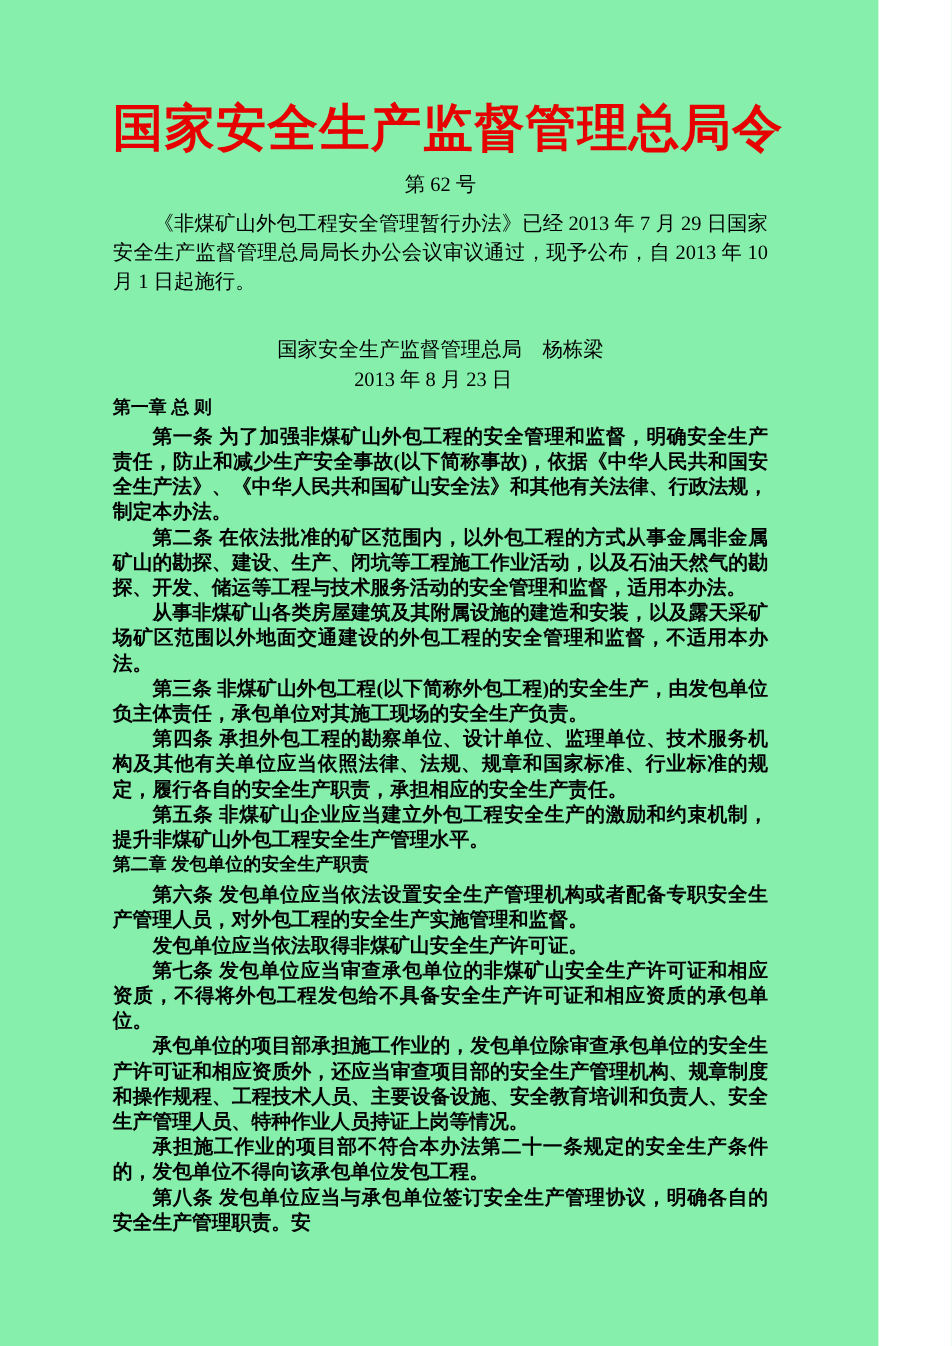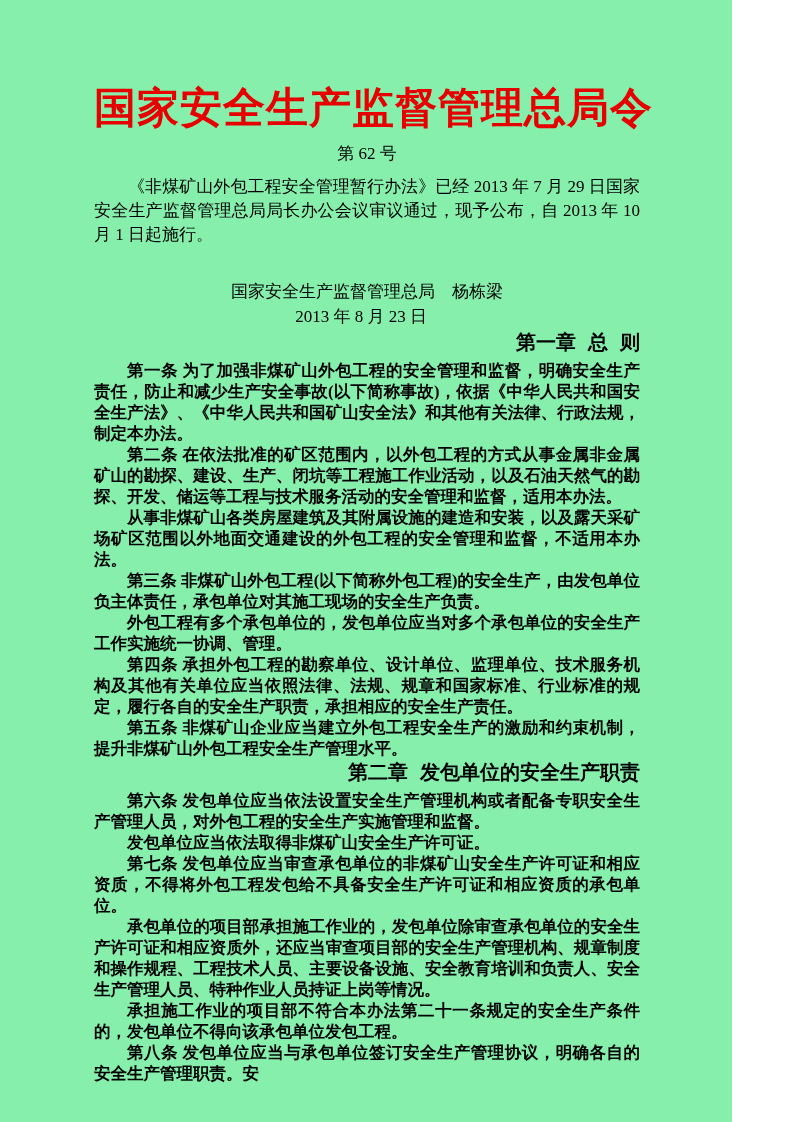--- a/index.html
+++ b/index.html
@@ -44,25 +44,25 @@
   .reg-title {
     margin: 36px 0 6px 0;
     font-family: "Liberation Sans", "DejaVu Sans", sans-serif;
     font-weight: bold;
     font-size: 26px;
     line-height: 1.2;
     text-align: center;
   }
   .chapter-heading {
     margin: 2px 0 3px 0;
-    font-family: Liberation Mono, monospace;
+    font-family: Liberation Serif, serif;
     font-weight: bold;
-    font-size: 20px;
+    font-size: 15px;
     line-height: 1.3;
-    text-align: right;
+    text-align: left;
   }
   .clause {
     margin: 0;
     font-size: 16.5px;
     line-height: 21px;
     text-align: justify;
     text-indent: 2em;
     font-weight: bold;
   }
 </style>
@@ -82,21 +82,20 @@
     <div class="sig-date">2013 年 8 月 23 日</div>
   </div>
 
 
   <h3 class="chapter-heading">第一章 总 则</h3>
 
   <p class="clause">第一条 为了加强非煤矿山外包工程的安全管理和监督，明确安全生产责任，防止和减少生产安全事故(以下简称事故)，依据《中华人民共和国安全生产法》、《中华人民共和国矿山安全法》和其他有关法律、行政法规，制定本办法。</p>
   <p class="clause">第二条 在依法批准的矿区范围内，以外包工程的方式从事金属非金属矿山的勘探、建设、生产、闭坑等工程施工作业活动，以及石油天然气的勘探、开发、储运等工程与技术服务活动的安全管理和监督，适用本办法。</p>
   <p class="clause">从事非煤矿山各类房屋建筑及其附属设施的建造和安装，以及露天采矿场矿区范围以外地面交通建设的外包工程的安全管理和监督，不适用本办法。</p>
   <p class="clause">第三条 非煤矿山外包工程(以下简称外包工程)的安全生产，由发包单位负主体责任，承包单位对其施工现场的安全生产负责。</p>
-  <p class="clause">外包工程有多个承包单位的，发包单位应当对多个承包单位的安全生产工作实施统一协调、管理。</p>
   <p class="clause">第四条 承担外包工程的勘察单位、设计单位、监理单位、技术服务机构及其他有关单位应当依照法律、法规、规章和国家标准、行业标准的规定，履行各自的安全生产职责，承担相应的安全生产责任。</p>
   <p class="clause">第五条 非煤矿山企业应当建立外包工程安全生产的激励和约束机制，提升非煤矿山外包工程安全生产管理水平。</p>
 
   <h3 class="chapter-heading">第二章 发包单位的安全生产职责</h3>
 
   <p class="clause">第六条 发包单位应当依法设置安全生产管理机构或者配备专职安全生产管理人员，对外包工程的安全生产实施管理和监督。</p>
   <p class="clause">发包单位应当依法取得非煤矿山安全生产许可证。</p>
   <p class="clause">第七条 发包单位应当审查承包单位的非煤矿山安全生产许可证和相应资质，不得将外包工程发包给不具备安全生产许可证和相应资质的承包单位。</p>
   <p class="clause">承包单位的项目部承担施工作业的，发包单位除审查承包单位的安全生产许可证和相应资质外，还应当审查项目部的安全生产管理机构、规章制度和操作规程、工程技术人员、主要设备设施、安全教育培训和负责人、安全生产管理人员、特种作业人员持证上岗等情况。</p>
   <p class="clause">承担施工作业的项目部不符合本办法第二十一条规定的安全生产条件的，发包单位不得向该承包单位发包工程。</p>

